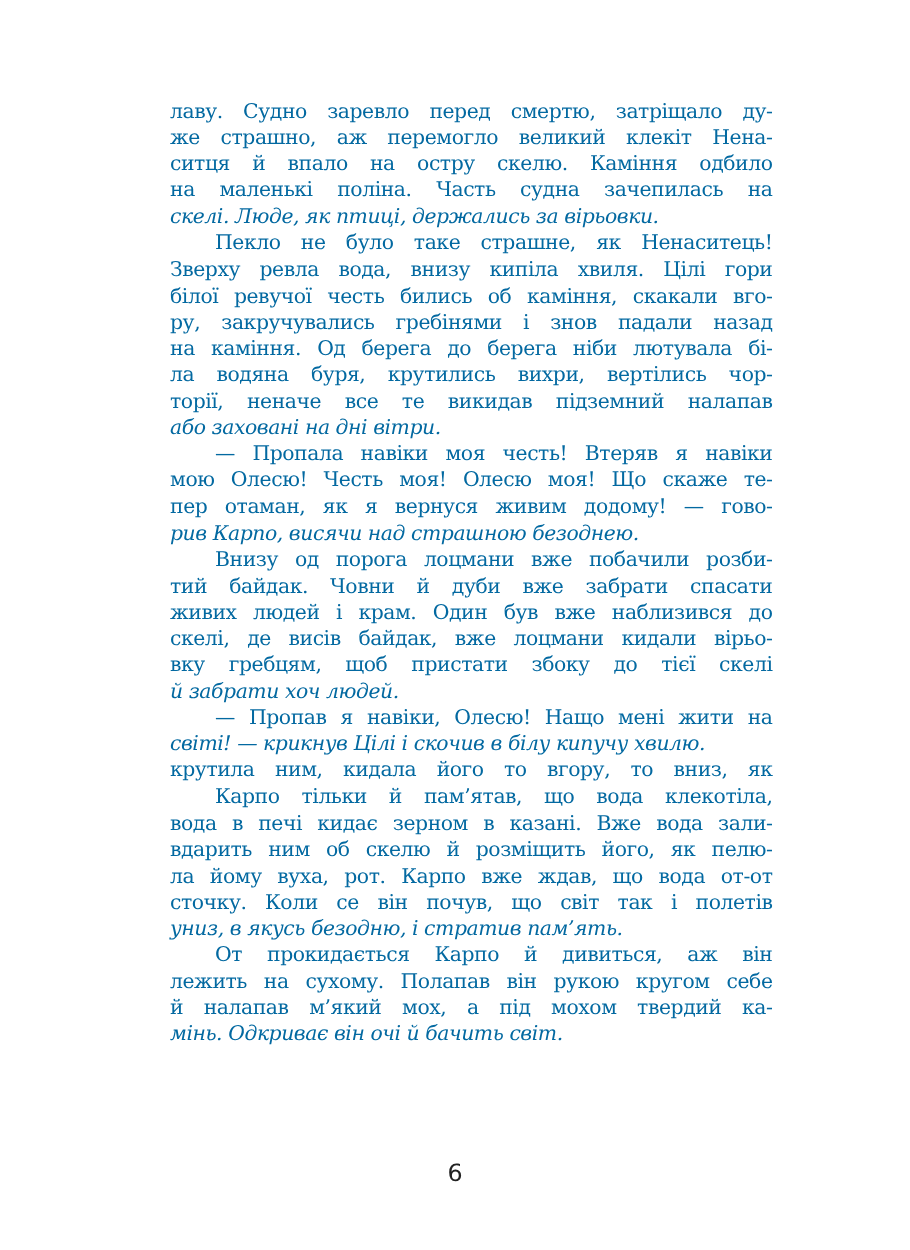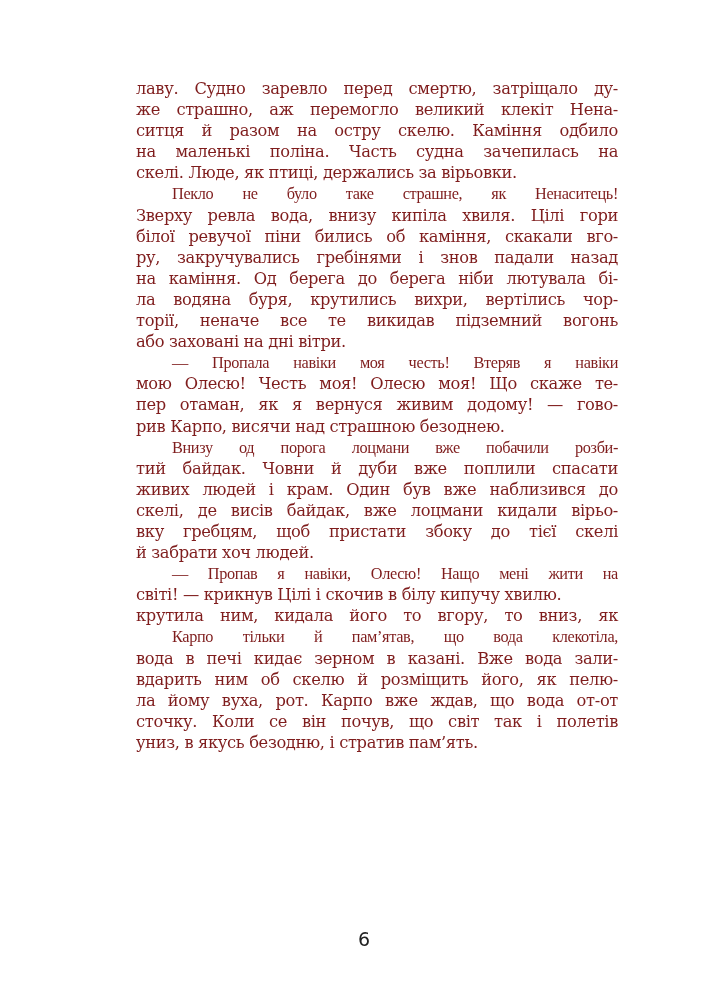--- a/index.html
+++ b/index.html
@@ -1,80 +1,86 @@
 <!DOCTYPE html>
 <html><head>
 <meta charset="utf-8">
 <style>
   html, body { margin: 0; padding: 0; background: #ffffff; }
   body { width: 728px; height: 1000px; position: relative; overflow: hidden; }
   .page { position: absolute; left: 0; top: 0; width: 728px; height: 1000px; background: #fff; }
   .text-block {
     position: absolute; left: 136px; top: 78px; width: 482px;
     font-family: "DejaVu Serif", "Liberation Serif", serif;
-    font-size: 16.3px; color: #7f1d1d;
+    font-size: 16.3px; color: #0369a1;
     line-height: 21.1px;
   }
   .line {
     display: block; white-space: nowrap; height: 21.1px;
     text-align: justify; text-align-last: justify;
     letter-spacing: -0.35px;
   }
-  .line.last { text-align-last: left; }
-  .line.indent { padding-left: 36px; font-family: Liberation Serif, serif; }
+  .line.last { text-align-last: left; font-style: italic; }
+  .line.indent { padding-left: 36px; }
   .page-number {
     position: absolute; left: 0; width: 728px; top: 928px;
     text-align: center;
     font-family: "DejaVu Sans", sans-serif; font-size: 19px; color: #222;
   }
 </style>
 </head>
 <body>
 
 <div class="page">
   <div class="text-block" id="text-block">
       <div class="paragraph">
         <span class="line">лаву. Судно заревло перед смертю, затріщало ду-</span>
         <span class="line">же страшно, аж перемогло великий клекіт Нена-</span>
-        <span class="line">ситця й разом на остру скелю. Каміння одбило</span>
+        <span class="line">ситця й впало на остру скелю. Каміння одбило</span>
         <span class="line">на маленькі поліна. Часть судна зачепилась на</span>
         <span class="line last">скелі. Люде, як птиці, держались за вірьовки.</span>
       </div>
       <div class="paragraph">
         <span class="line indent">Пекло не було таке страшне, як Ненаситець!</span>
         <span class="line">Зверху ревла вода, внизу кипіла хвиля. Цілі гори</span>
-        <span class="line">білої ревучої піни бились об каміння, скакали вго-</span>
+        <span class="line">білої ревучої честь бились об каміння, скакали вго-</span>
         <span class="line">ру, закручувались гребінями і знов падали назад</span>
         <span class="line">на каміння. Од берега до берега ніби лютувала бі-</span>
         <span class="line">ла водяна буря, крутились вихри, вертілись чор-</span>
-        <span class="line">торії, неначе все те викидав підземний вогонь</span>
+        <span class="line">торії, неначе все те викидав підземний налапав</span>
         <span class="line last">або заховані на дні вітри.</span>
       </div>
       <div class="paragraph">
         <span class="line indent">— Пропала навіки моя честь! Втеряв я навіки</span>
         <span class="line">мою Олесю! Честь моя! Олесю моя! Що скаже те-</span>
         <span class="line">пер отаман, як я вернуся живим додому! — гово-</span>
         <span class="line last">рив Карпо, висячи над страшною безоднею.</span>
       </div>
       <div class="paragraph">
         <span class="line indent">Внизу од порога лоцмани вже побачили розби-</span>
-        <span class="line">тий байдак. Човни й дуби вже поплили спасати</span>
+        <span class="line">тий байдак. Човни й дуби вже забрати спасати</span>
         <span class="line">живих людей і крам. Один був вже наблизився до</span>
         <span class="line">скелі, де висів байдак, вже лоцмани кидали вірьо-</span>
         <span class="line">вку гребцям, щоб пристати збоку до тієї скелі</span>
         <span class="line last">й забрати хоч людей.</span>
       </div>
       <div class="paragraph">
         <span class="line indent">— Пропав я навіки, Олесю! Нащо мені жити на</span>
         <span class="line last">світі! — крикнув Цілі і скочив в білу кипучу хвилю.</span>
       </div>
       <div class="paragraph">
         <span class="line">крутила ним, кидала його то вгору, то вниз, як</span>
         <span class="line indent">Карпо тільки й пам’ятав, що вода клекотіла,</span>
         <span class="line">вода в печі кидає зерном в казані. Вже вода зали-</span>
         <span class="line">вдарить ним об скелю й розміщить його, як пелю-</span>
         <span class="line">ла йому вуха, рот. Карпо вже ждав, що вода от-от</span>
         <span class="line">сточку. Коли се він почув, що світ так і полетів</span>
         <span class="line last">униз, в якусь безодню, і стратив пам’ять.</span>
       </div>
+      <div class="paragraph">
+        <span class="line indent">От прокидається Карпо й дивиться, аж він</span>
+        <span class="line">лежить на сухому. Полапав він рукою кругом себе</span>
+        <span class="line">й налапав м’який мох, а під мохом твердий ка-</span>
+        <span class="line last">мінь. Одкриває він очі й бачить світ.</span>
+      </div>
     </div>
   <div class="page-number">6</div>
 </div>
 
 </body></html>

